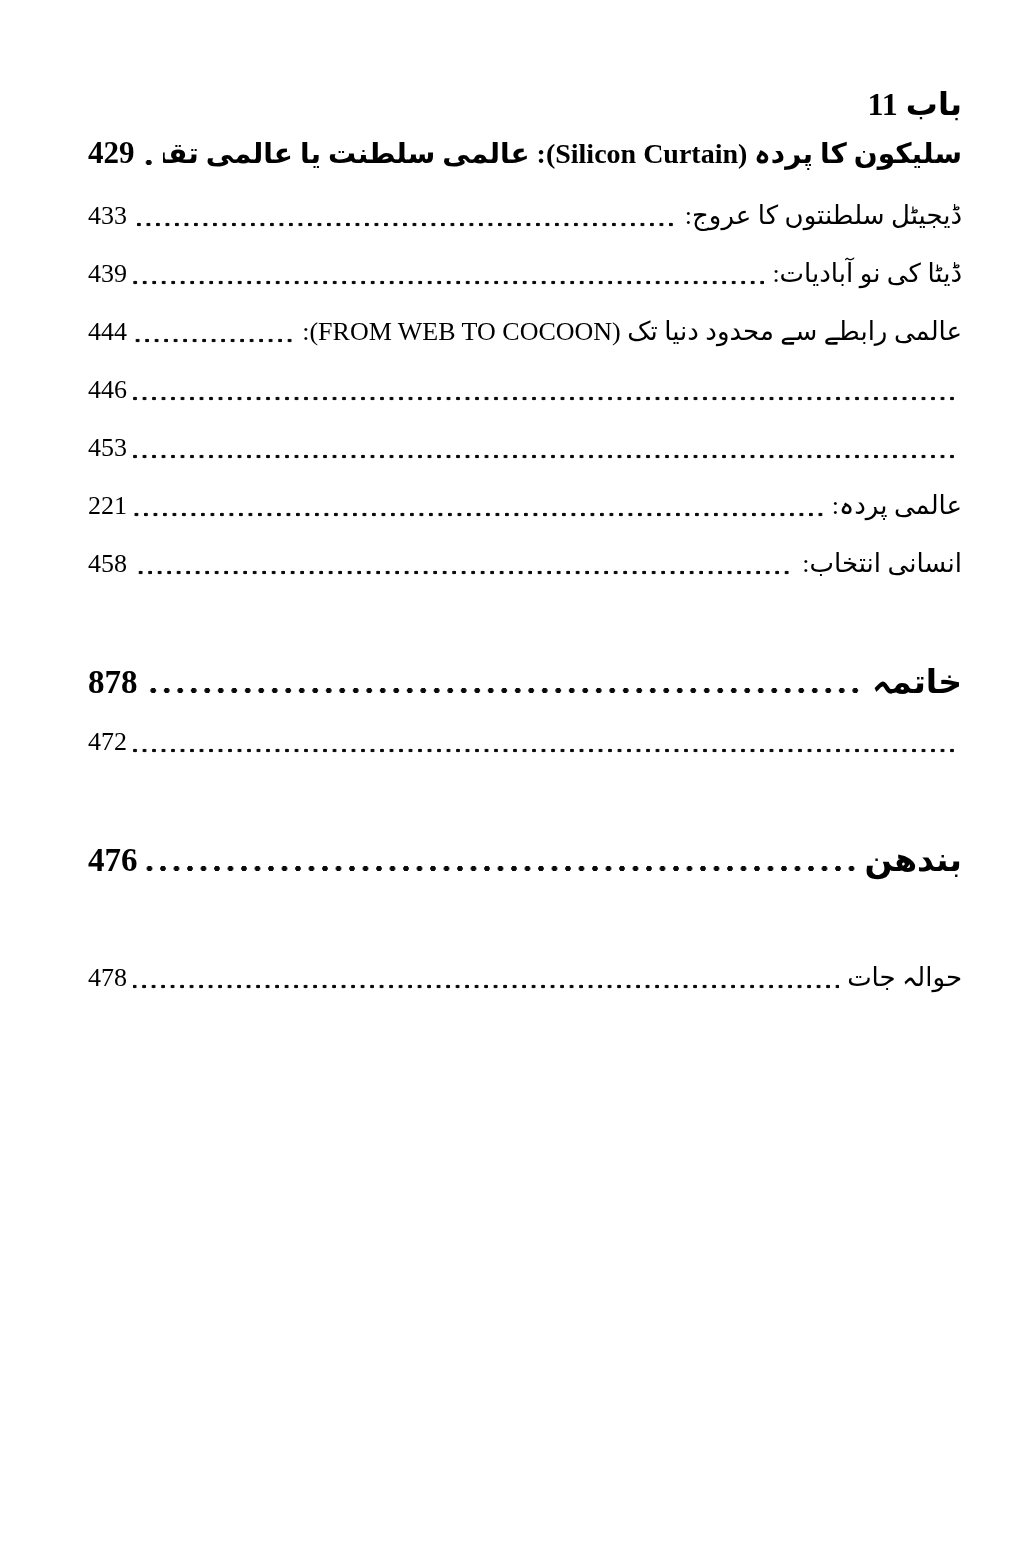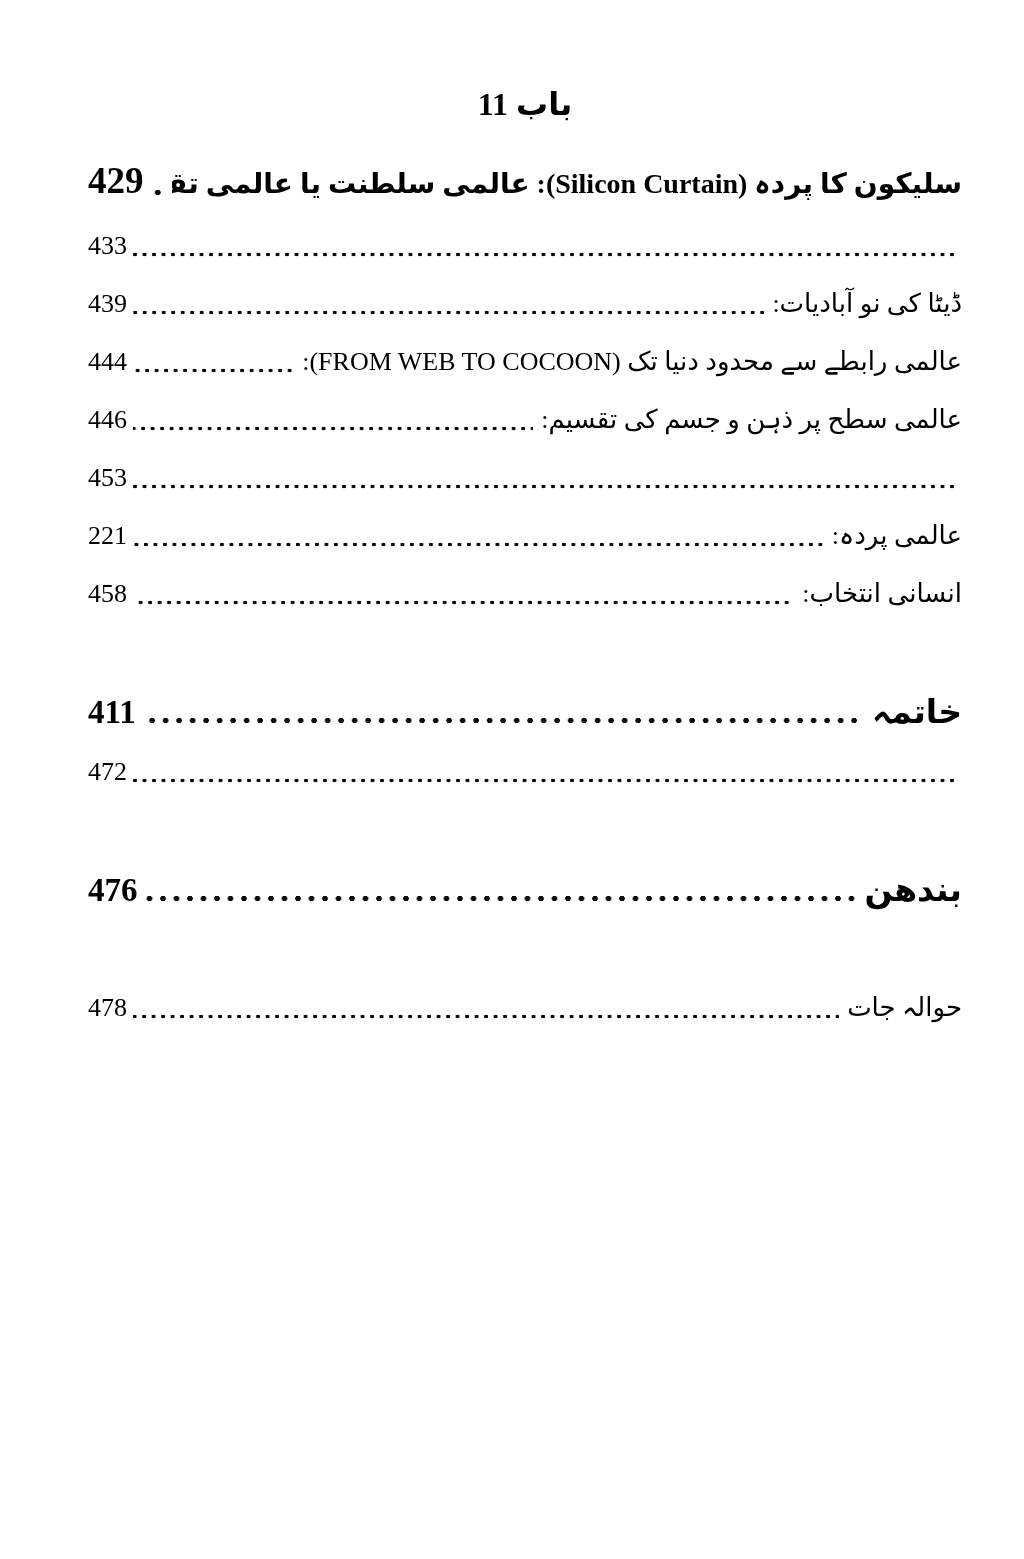--- a/index.html
+++ b/index.html
@@ -15,21 +15,21 @@
     overflow: hidden;
   }
   .page {
     box-sizing: border-box;
     width: 1024px;
     height: 1559px;
     padding: 84px 62px 0 88px;
     direction: rtl;
   }
   .chapter-label {
-    text-align: center;
+    text-align: right;
     font-weight: bold;
     font-size: 32px;
     line-height: 40px;
     margin-bottom: 6px;
     direction: rtl;
   }
   .toc-row {
     display: flex;
     direction: rtl;
     align-items: baseline;
@@ -54,21 +54,21 @@
   .pagenum {
     white-space: nowrap;
     direction: ltr;
   }
   
   .row-chapter {
     font-weight: bold;
     font-size: 28px;
     margin-bottom: 16px;
   }
-  .row-chapter .pagenum { font-size: 37px; margin-top: 28px; }
+  .row-chapter .pagenum { font-size: 31px; }
   .row-chapter .leader,
   .row-section .leader {
     height: 9px;
     margin-bottom: 10px;
     background-image: radial-gradient(circle, #0a0a0a 2.5px, transparent 2.9px);
     background-size: 13.5px 9px;
   }
   
   .row-sub {
     font-size: 26px;
@@ -89,38 +89,38 @@
 
   <div class="chapter-label">باب 11</div>
 
   <div class="toc-row row-chapter">
     <span class="toc-title">سلیکون کا پردہ (Silicon Curtain): عالمی سلطنت یا عالمی تقسیم...؟</span>
     <span class="leader"></span>
     <span class="pagenum">429</span>
   </div>
 
   <div class="toc-row row-sub">
+    <span class="toc-title">ڈیجیٹل سلطنتوں کا عروج:</span>
     <span class="leader"></span>
     <span class="pagenum">433</span>
   </div>
 
   <div class="toc-row row-sub">
     <span class="toc-title">ڈیٹا کی نو آبادیات:</span>
     <span class="leader"></span>
     <span class="pagenum">439</span>
   </div>
 
   <div class="toc-row row-sub">
     <span class="toc-title">عالمی رابطے سے محدود دنیا تک (FROM WEB TO COCOON):</span>
     <span class="leader"></span>
     <span class="pagenum">444</span>
   </div>
 
   <div class="toc-row row-sub">
-    <span class="toc-title">عالمی سطح پر ذہن و جسم کی تقسیم:</span>
     <span class="leader"></span>
     <span class="pagenum">446</span>
   </div>
 
   <div class="toc-row row-sub">
     <span class="leader"></span>
     <span class="pagenum">453</span>
   </div>
 
   <div class="toc-row row-sub">
@@ -131,21 +131,21 @@
 
   <div class="toc-row row-sub">
     <span class="toc-title">انسانی انتخاب:</span>
     <span class="leader"></span>
     <span class="pagenum">458</span>
   </div>
 
   <div class="toc-row row-section gap-xlarge">
     <span class="toc-title">خاتمہ</span>
     <span class="leader"></span>
-    <span class="pagenum">411</span>
+    <span class="pagenum">878</span>
   </div>
 
   <div class="toc-row row-sub">
     <span class="leader"></span>
     <span class="pagenum">472</span>
   </div>
 
   <div class="toc-row row-section gap-xlarge">
     <span class="toc-title">بندھن</span>
     <span class="leader"></span>

